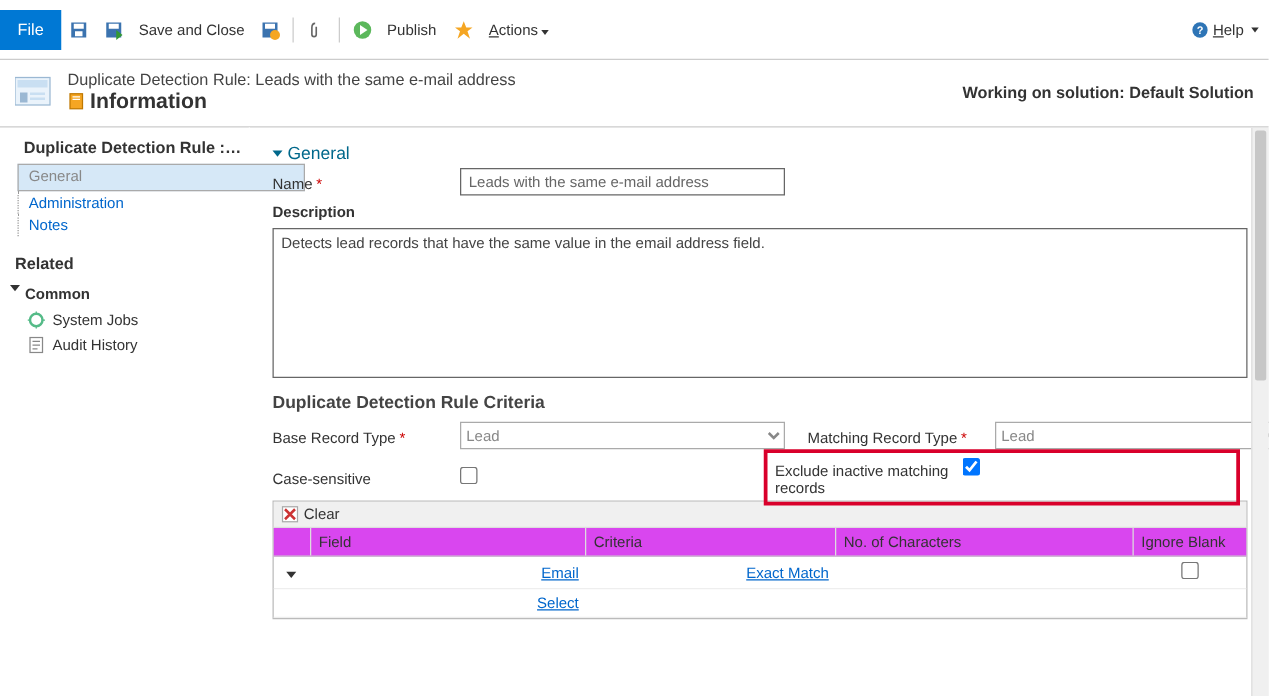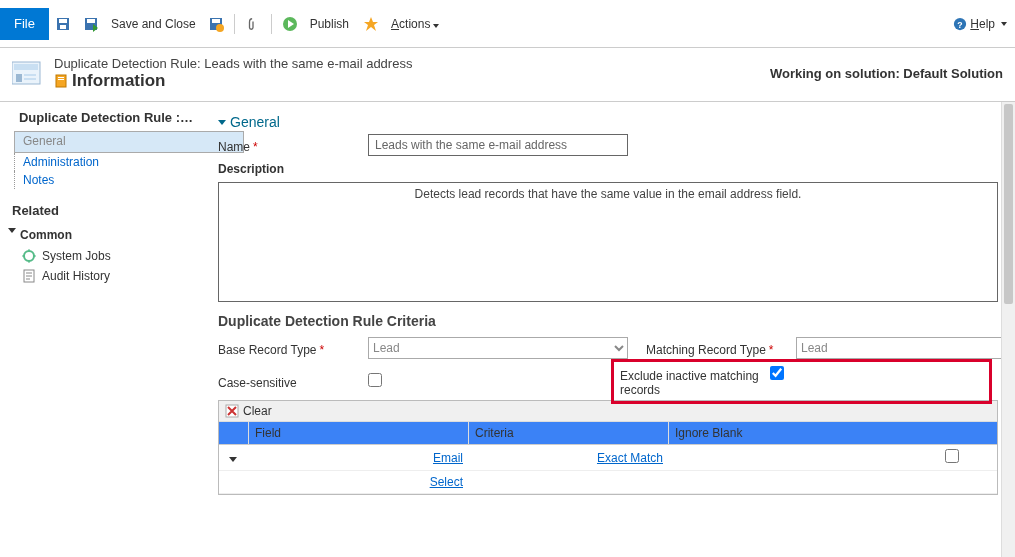--- a/index.html
+++ b/index.html
@@ -31,30 +31,30 @@
 .sb-row { display: flex; align-items: flex-start; gap: 6px; padding: 3px 8px 3px 18px; cursor: pointer; }
 
 .main { flex: 1; padding: 8px 6px 0 18px; overflow: auto; position: relative; }
 .main-inner { max-width: 780px; }
 .section-h { color: #00688b; font-size: 14px; font-weight: 400; padding: 4px 0; display: flex; align-items: center; gap: 4px; cursor: pointer; }
 .label { width: 160px; font-size: 12px; color: #333; padding-top: 3px; }
 .req { color: #c00; margin-left: 3px; }
 .field { flex: 1; }
 .inp { width: 260px; height: 22px; border: 1px solid #666; font-size: 12px; padding: 2px 6px; color: #666; font-family: inherit; }
 .sel { height: 22px; border: 1px solid #aaa; font-size: 12px; color: #888; font-family: inherit; width: 230px; background: #fff; }
-.txa { width: 100%; height: 120px; border: 1px solid #666; font-size: 12px; padding: 4px 6px; font-family: inherit; resize: none; color: #444; text-align: center; }
+.txa { width: 100%; height: 120px; border: 1px solid #666; font-size: 12px; padding: 4px 6px; font-family: inherit; resize: none; color: #444; }
 .crit-h { font-size: 14px; font-weight: 600; color: #444; padding: 8px 0; }
 .twocol { display: flex; }
 .twocol .col { flex: 1; display: flex; align-items: center; }
 .twocol .col .label { width: 150px; }
 .highlight-box { border: 3px solid #d9002b; padding: 4px 6px; margin: -4px -6px; }
 
 .grid { border: 1px solid #bbb; margin-top: 0; }
 .grid-tb { background: #f0f0f0; border-bottom: 1px solid #ddd; padding: 3px 6px; display: flex; align-items: center; gap: 4px; }
-.grid-head { display: flex; background: #3b82f6; border-bottom: 1px solid #ccc; font-size: 12px; }
+.grid-head { display: flex; background: #d946ef; border-bottom: 1px solid #ccc; font-size: 12px; }
 .gh { padding: 4px 6px; border-right: 1px solid #ddd; }
 .grid-row { display: flex; align-items: center; border-bottom: 1px solid #eee; font-size: 12px; }
 .gc { padding: 4px 6px; text-align: right; }
 .link { color: #0066cc; text-decoration: underline; cursor: pointer; }
 .chevron { width: 0; height: 0; border-left: 4px solid transparent; border-right: 4px solid transparent; border-top: 5px solid #333; display: inline-block; margin-right: 6px; }
 .vscroll { position: absolute; right: 0; top: 0; bottom: 0; width: 14px; background: #f0f0f0; border-left: 1px solid #ddd; }
 .vthumb { position: absolute; left: 2px; right: 2px; top: 2px; height: 200px; background: #c7c7c7; border-radius: 2px; }
 .checkbox { width: 14px; height: 14px; }
 .tri-open {width:0;height:0;border-left:4px solid transparent;border-right:4px solid transparent;border-top:5px solid #333;display:inline-block;}
 </style>
@@ -220,20 +220,21 @@
         <svg width="14" height="14" viewBox="0 0 14 14">
               <rect x="1" y="1" width="12" height="12" fill="#fff" stroke="#aaa"></rect>
               <path d="M3 3 L11 11 M11 3 L3 11" stroke="#c33" stroke-width="2"></path>
             </svg>
         <span>Clear</span>
       </div>
       <div class="grid-head">
         <div class="gh" style="width:30px"></div>
         <div class="gh" style="width:220px">Field</div>
         <div class="gh" style="width:200px">Criteria</div>
+        <div class="gh" style="flex:1">No. of Characters</div>
         <div class="gh" style="width:90px;border-right:none">Ignore Blank</div>
       </div>
       <div class="grid-row">
         <div class="gc" style="width:30px"><span class="chevron"></span></div>
         <div class="gc" style="width:220px"><span class="link">Email</span></div>
         <div class="gc" style="width:200px"><span class="link">Exact Match</span></div>
         <div class="gc" style="flex:1"></div>
         <div class="gc" style="width:90px;text-align:center"><input type="checkbox" class="checkbox" style=""></div>
       </div>
       <div class="grid-row">

